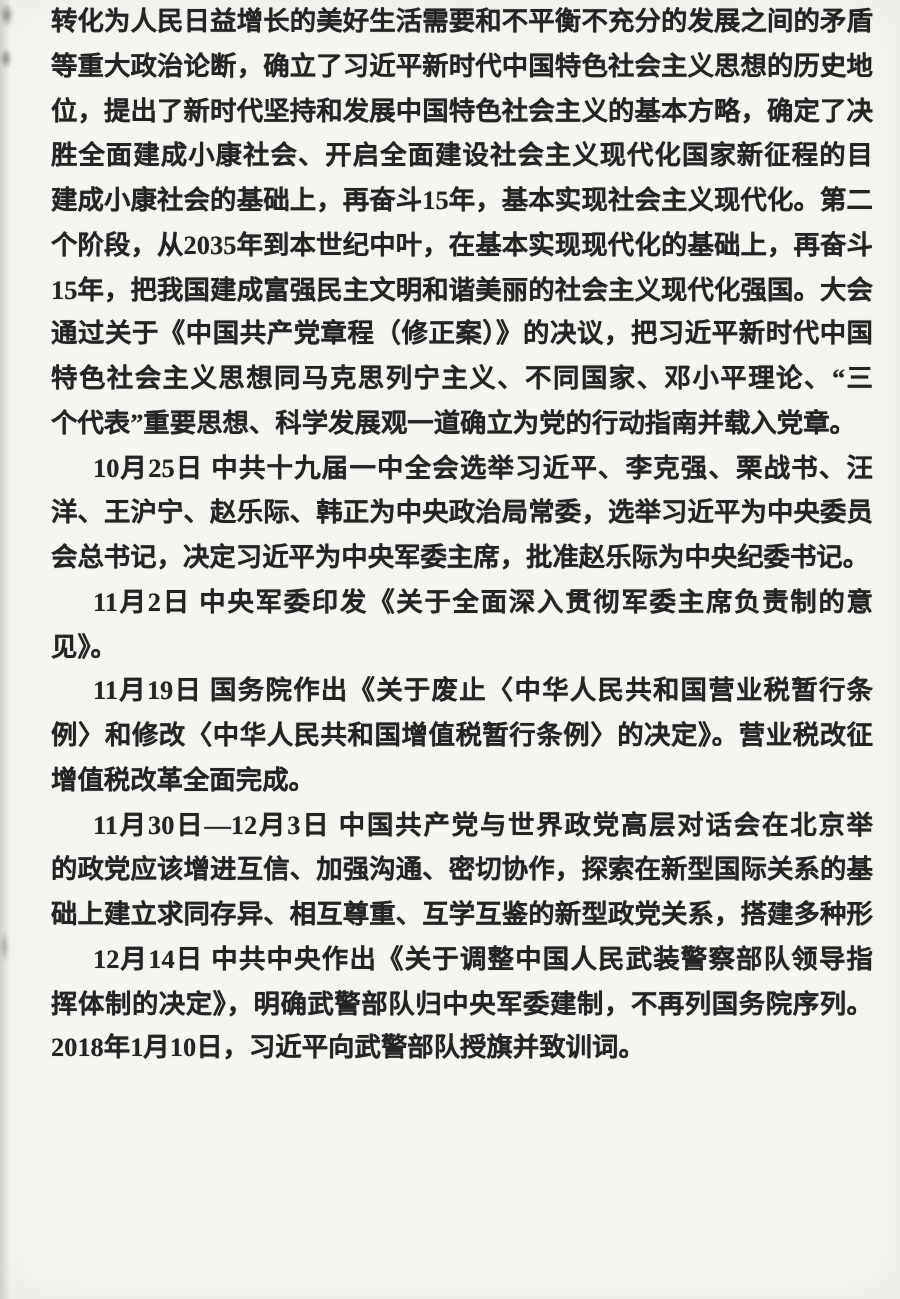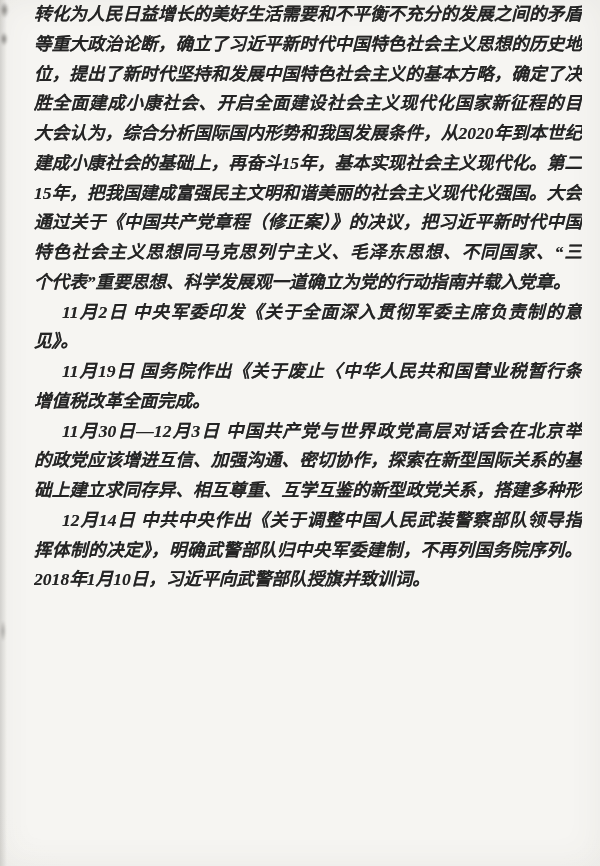--- a/index.html
+++ b/index.html
@@ -56,21 +56,20 @@
   .para {
     margin: 0;
     padding: 0;
   }
   .line {
     display: block;
     height: 29.75px;
     overflow: hidden;
     text-align: justify;
     text-align-last: left;
-    font-style: italic;
   }
   .line.j {
     text-align-last: justify;
   }
   .line.ind {
     padding-left: 28px;
   }
 </style>
 </head>
 <body>
@@ -81,36 +80,42 @@
   <div class="smudge s2"></div>
   <div class="smudge s3"></div>
 
   <div class="textblock">
 
     <p class="para">
       <span class="line j">转化为人民日益增长的美好生活需要和不平衡不充分的发展之间的矛盾</span>
       <span class="line j">等重大政治论断，确立了习近平新时代中国特色社会主义思想的历史地</span>
       <span class="line j">位，提出了新时代坚持和发展中国特色社会主义的基本方略，确定了决</span>
       <span class="line j">胜全面建成小康社会、开启全面建设社会主义现代化国家新征程的目标。</span>
-      <span class="line j">大会认为，综合分析国际国内形势和我国发展条件，从2020年到本世纪</span>
       <span class="line j">建成小康社会的基础上，再奋斗15年，基本实现社会主义现代化。第二</span>
+      <span class="line j">个阶段，从2035年到本世纪中叶，在基本实现现代化的基础上，再奋斗</span>
       <span class="line j">15年，把我国建成富强民主文明和谐美丽的社会主义现代化强国。大会</span>
       <span class="line j">通过关于《中国共产党章程（修正案）》的决议，把习近平新时代中国</span>
-      <span class="line j">特色社会主义思想同马克思列宁主义、毛泽东思想、不同国家、“三</span>
+      <span class="line j">特色社会主义思想同马克思列宁主义、不同国家、邓小平理论、“三</span>
       <span class="line">个代表”重要思想、科学发展观一道确立为党的行动指南并载入党章。</span>
     </p>
 
+    <p class="para">
+      <span class="line j ind">10月25日 中共十九届一中全会选举习近平、李克强、栗战书、汪</span>
+      <span class="line j">洋、王沪宁、赵乐际、韩正为中央政治局常委，选举习近平为中央委员</span>
+      <span class="line">会总书记，决定习近平为中央军委主席，批准赵乐际为中央纪委书记。</span>
+    </p>
 
     <p class="para">
       <span class="line j ind">11月2日 中央军委印发《关于全面深入贯彻军委主席负责制的意</span>
       <span class="line">见》。</span>
     </p>
 
     <p class="para">
       <span class="line j ind">11月19日 国务院作出《关于废止〈中华人民共和国营业税暂行条</span>
+      <span class="line j">例〉和修改〈中华人民共和国增值税暂行条例〉的决定》。营业税改征</span>
       <span class="line">增值税改革全面完成。</span>
     </p>
 
     <p class="para">
       <span class="line j ind">11月30日—12月3日 中国共产党与世界政党高层对话会在北京举行。</span>
       <span class="line j">的政党应该增进互信、加强沟通、密切协作，探索在新型国际关系的基</span>
       <span class="line j">础上建立求同存异、相互尊重、互学互鉴的新型政党关系，搭建多种形</span>
     </p>
 
     <p class="para">

